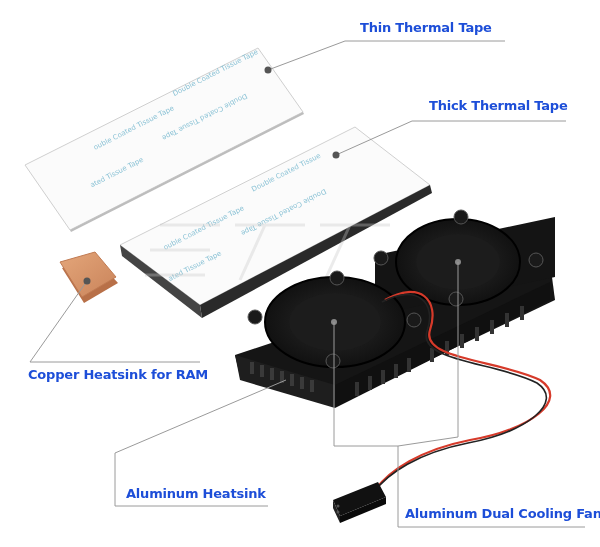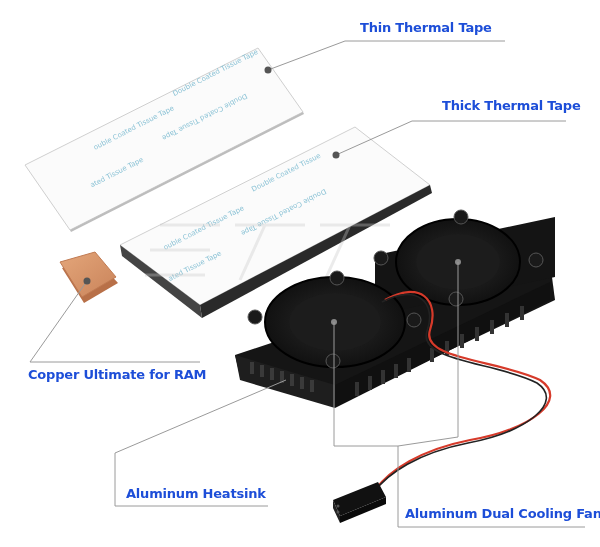--- a/index.html
+++ b/index.html
@@ -135,17 +135,17 @@
       <line x1="398" y1="446" x2="458" y2="437"></line>
     </g>
     <g fill="#555">
       <circle cx="268" cy="70" r="3.5"></circle>
       <circle cx="336" cy="155" r="3.5"></circle>
       <circle cx="87" cy="281" r="3.5"></circle>
     </g>
   </svg>
 
   <div class="label" style="left:360px; top:20px;">Thin Thermal Tape</div>
-  <div class="label" style="left:429px; top:98px;margin-left:13px;">Thick Thermal Tape</div>
-  <div class="label" style="left:28px; top:367px;">Copper Ultimate for RAM</div>
+  <div class="label" style="left:429px; top:98px;">Thick Thermal Tape</div>
+  <div class="label" style="left:28px; top:367px;">Copper Heatsink for RAM</div>
   <div class="label" style="left:126px; top:486px;text-align:center;">Aluminum Heatsink</div>
   <div class="label" style="left:405px; top:506px;">Aluminum Dual Cooling Fan</div>
 </div>
 
 </body></html>

